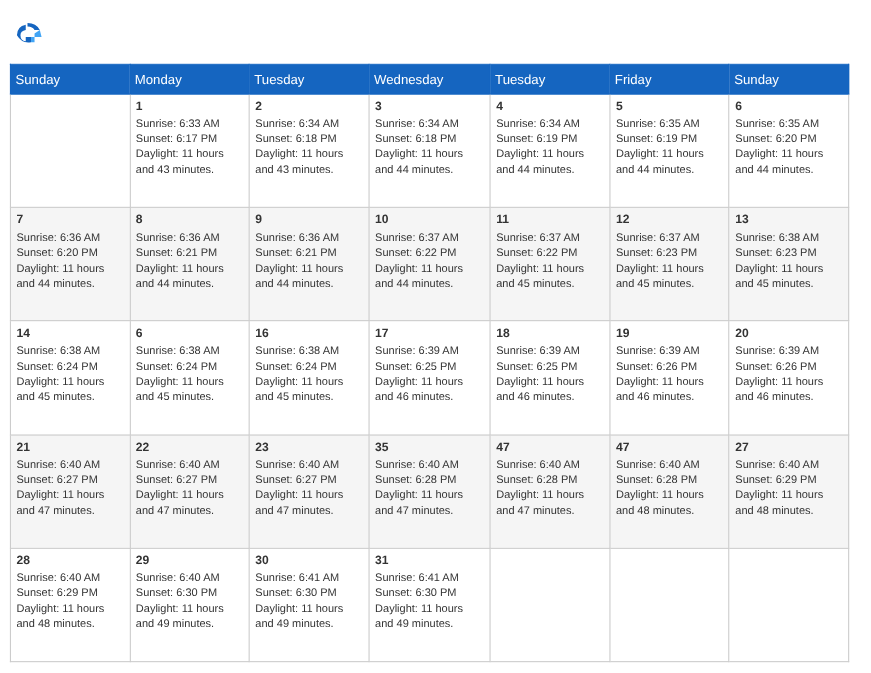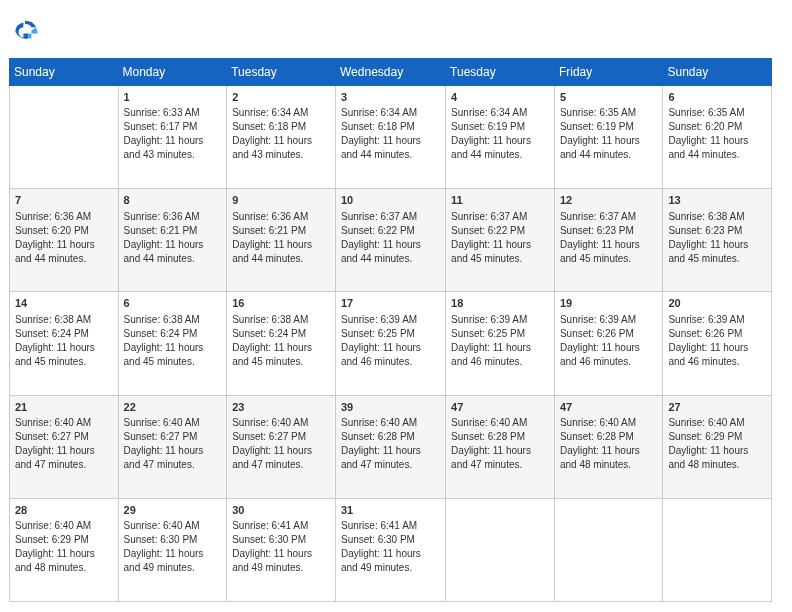--- a/index.html
+++ b/index.html
@@ -221,21 +221,21 @@
 <span>Sunset: 6:27 PM</span><br>
 <span>Daylight: 11 hours and 47 minutes.</span></td>
           <td><span class="day-num">22</span>
 <span>Sunrise: 6:40 AM</span><br>
 <span>Sunset: 6:27 PM</span><br>
 <span>Daylight: 11 hours and 47 minutes.</span></td>
           <td><span class="day-num">23</span>
 <span>Sunrise: 6:40 AM</span><br>
 <span>Sunset: 6:27 PM</span><br>
 <span>Daylight: 11 hours and 47 minutes.</span></td>
-          <td><span class="day-num">39</span>
+          <td><span class="day-num">35</span>
 <span>Sunrise: 6:40 AM</span><br>
 <span>Sunset: 6:28 PM</span><br>
 <span>Daylight: 11 hours and 47 minutes.</span></td>
           <td><span class="day-num">47</span>
 <span>Sunrise: 6:40 AM</span><br>
 <span>Sunset: 6:28 PM</span><br>
 <span>Daylight: 11 hours and 47 minutes.</span></td>
           <td><span class="day-num">47</span>
 <span>Sunrise: 6:40 AM</span><br>
 <span>Sunset: 6:28 PM</span><br>

